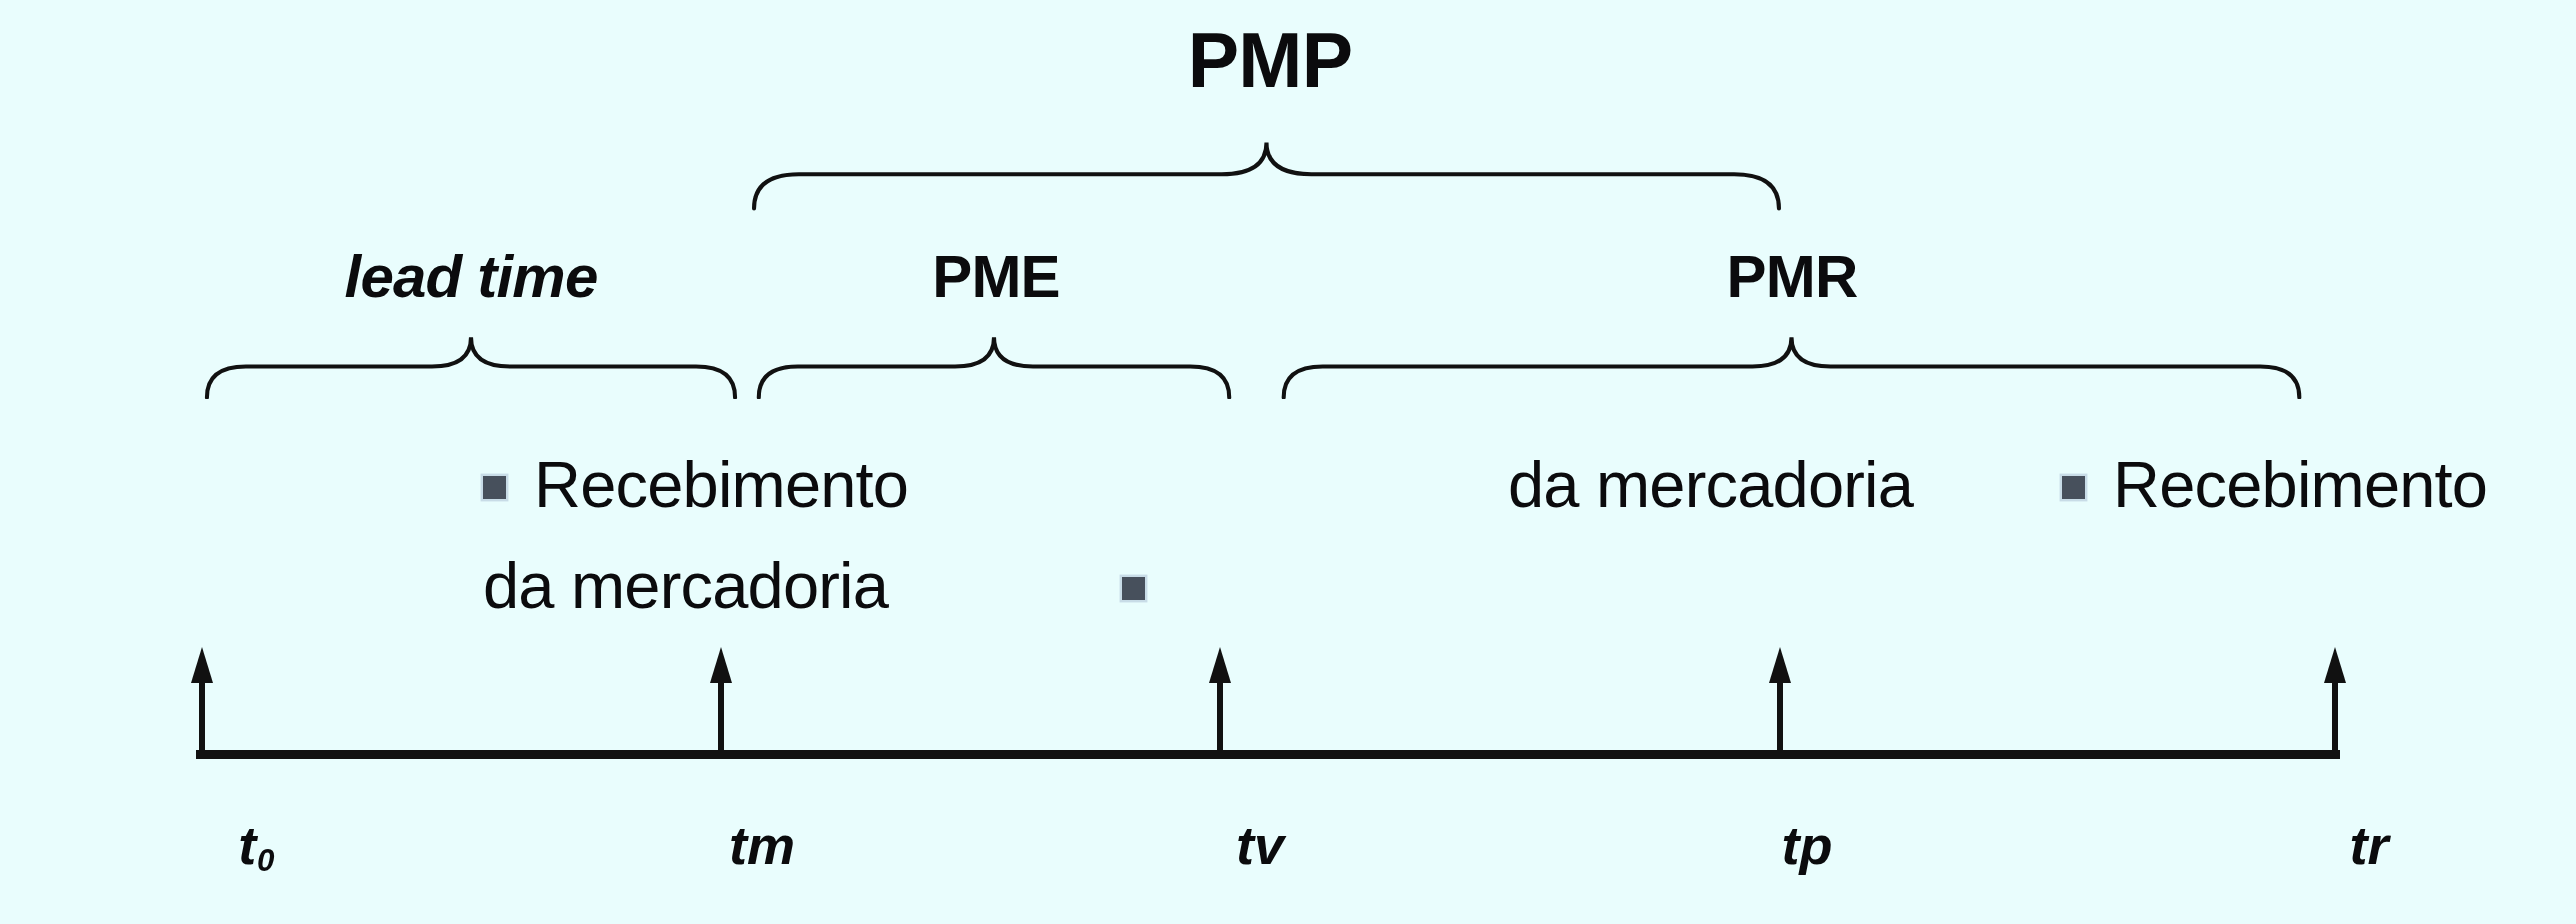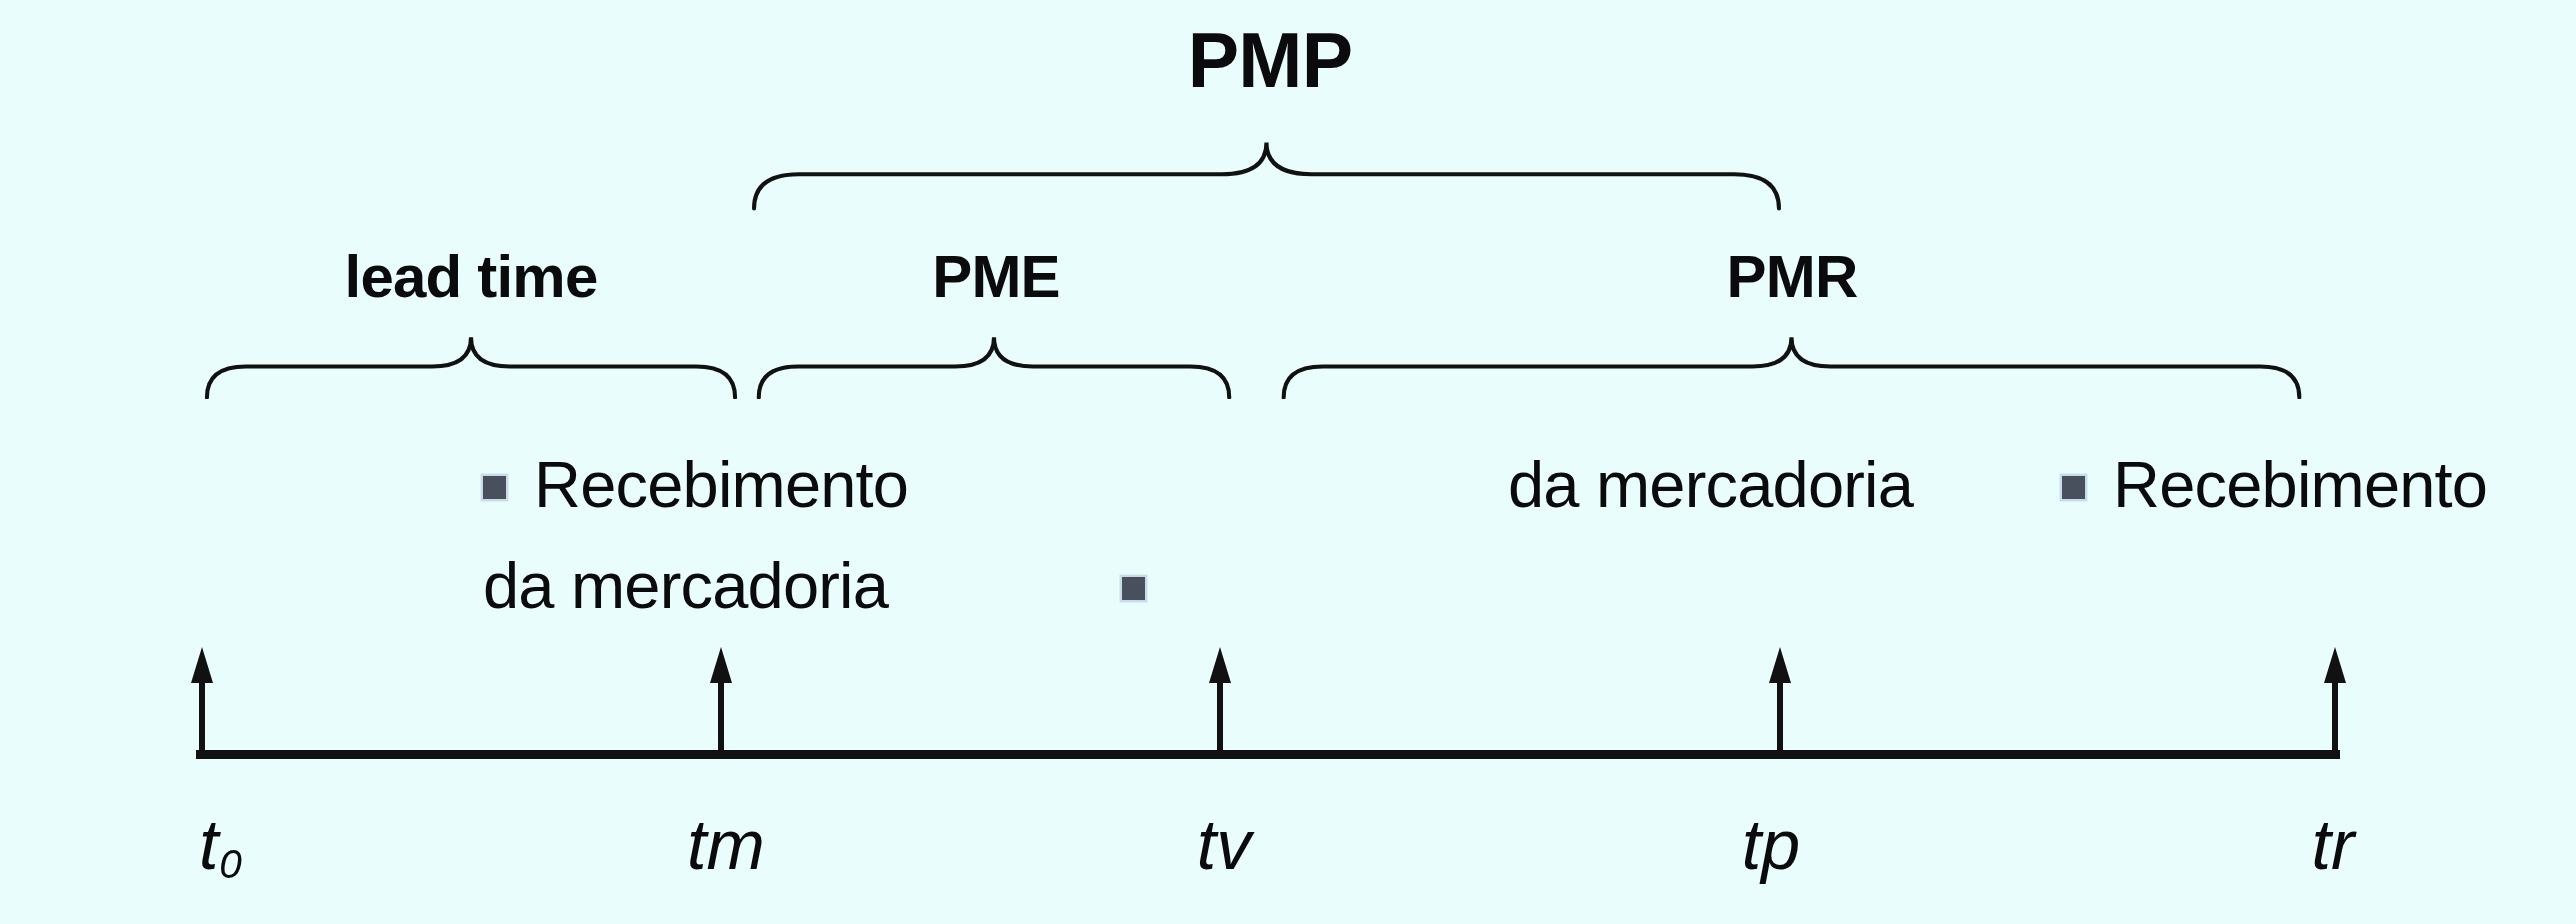--- a/index.html
+++ b/index.html
@@ -34,21 +34,21 @@
   .mid-period-label {
     position: absolute;
     top: 236px;
     transform: translateX(-50%);
     font-size: 60px;
     line-height: 82px;
     font-weight: 700;
     letter-spacing: -0.8px;
     white-space: nowrap;
   }
-  .italic { }
+  .italic { font-style: italic; }
   
   .brace {
     position: absolute;
     display: block;
   }
   .brace path {
     fill: none;
     stroke: #111111;
     stroke-width: 5;
     stroke-linecap: round;
@@ -103,25 +103,26 @@
     top: 33px;
     width: 5.7px;
     height: 75px;
     background: #111111;
   }
   
   .tlabel {
     position: absolute;
     top: 804px;
     transform: translateX(-50%);
-    font-size: 70px;
+    font-size: 54px;
     line-height: 82px;
-    font-weight: 400;
+    font-weight: 700;
     font-style: italic;
     white-space: nowrap;
+    margin-left: 36px;
   }
   .tlabel .sub {
     font-size: 0.58em;
     font-style: italic;
     position: relative;
     top: 0.22em;
     left: 0.02em;
   }
 </style>
 </head>

